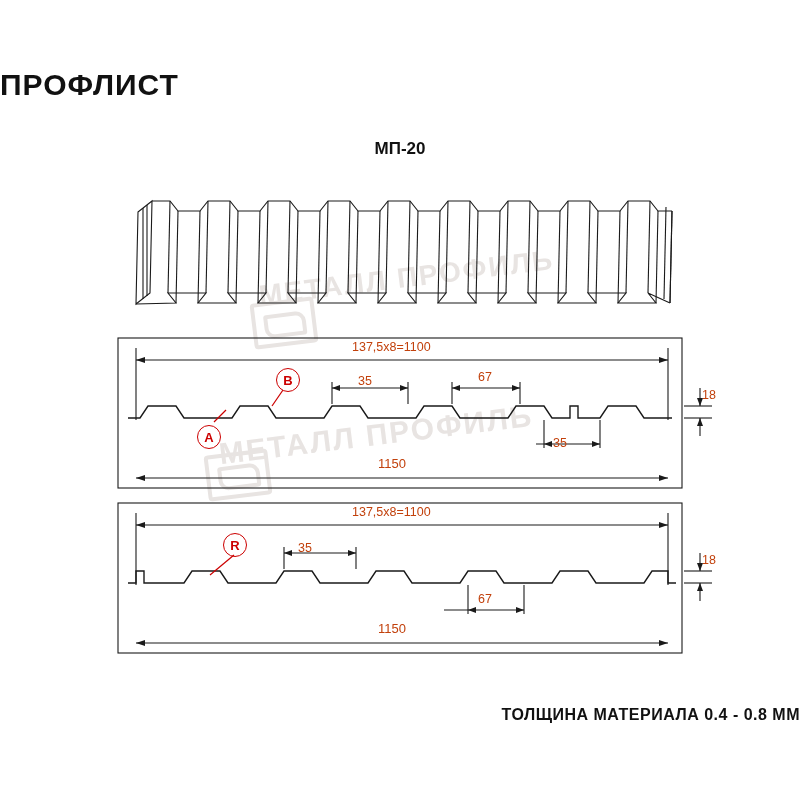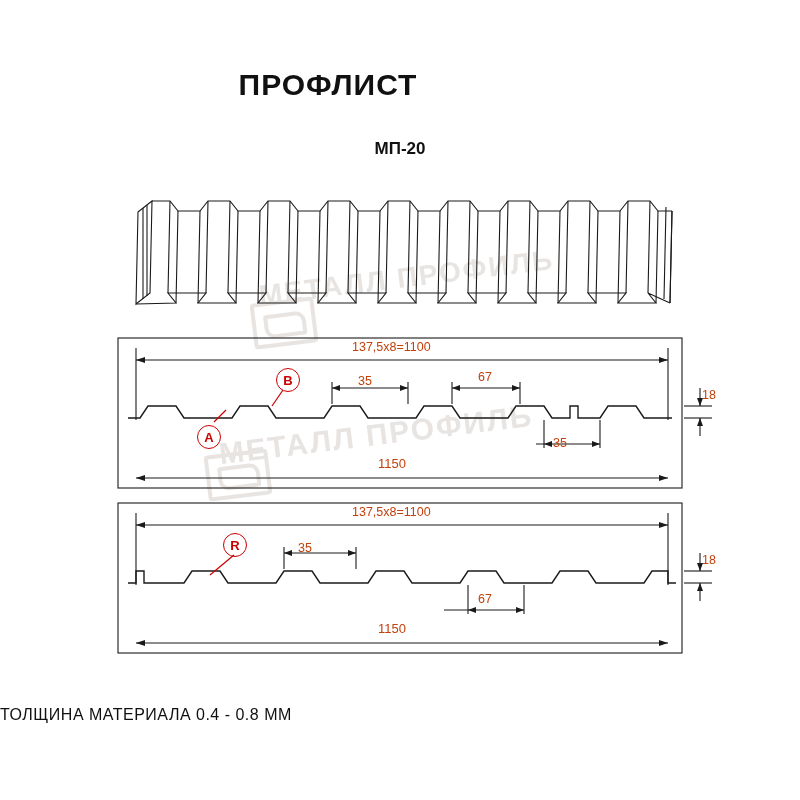--- a/index.html
+++ b/index.html
@@ -20,21 +20,20 @@
     left: 0;
     top: 0;
     width: 800px;
     height: 800px;
   }
   .title-main {
     position: absolute;
     left: 0;
     top: 68px;
     width: 656px;
-    text-align: center;
     font-size: 30px;
     font-weight: bold;
     letter-spacing: 1px;
     color: #111;
   }
   .title-sub {
     position: absolute;
     left: 0;
     top: 114px;
     width: 800px;
@@ -42,23 +41,23 @@
     font-size: 17px;
     font-weight: bold;
     color: #111;
     margin-top: 25px;
   }
   .footer-note {
     position: absolute;
     left: 0;
     top: 706px;
     width: 800px;
-    text-align: left;
+    text-align: right;
     font-size: 16px;
-    font-weight: normal;
+    font-weight: bold;
     letter-spacing: 0.5px;
     color: #111;
   }
   .wm {
     position: absolute;
     font-family: "Liberation Sans", sans-serif;
     font-weight: bold;
     color: #e8e4e2;
     letter-spacing: 2px;
     user-select: none;

